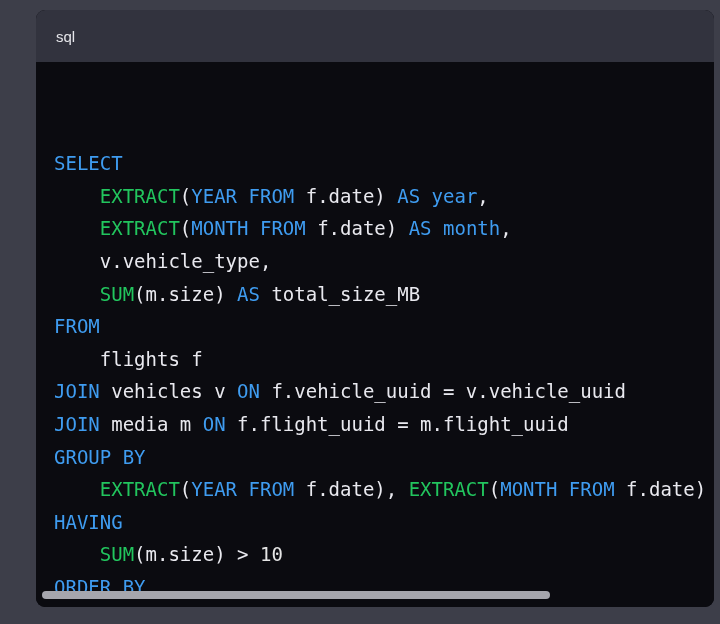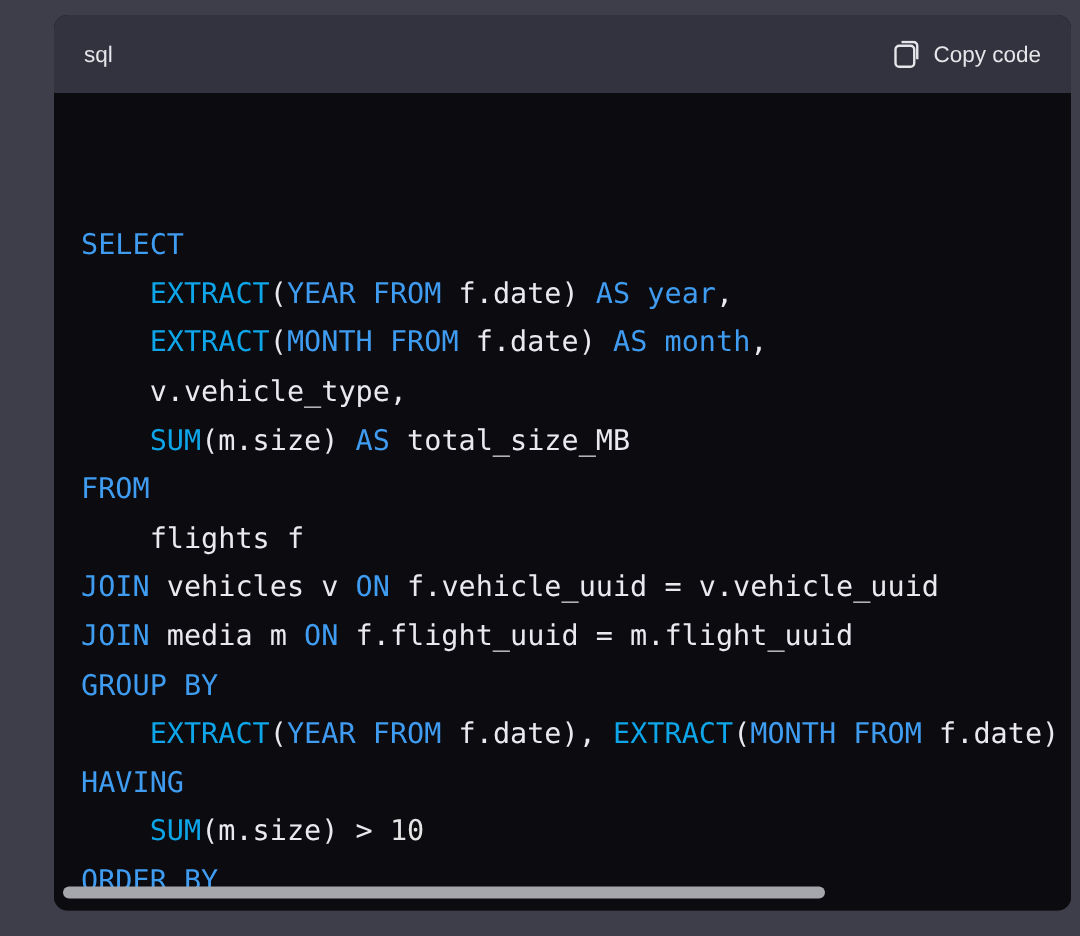--- a/index.html
+++ b/index.html
@@ -61,51 +61,41 @@
     font-size: 19px;
     line-height: 32.6px;
     color: #e9e9ef;
     white-space: pre;
   }
   .code-line {
     height: 32.6px;
     white-space: pre;
   }
   .tok-kw  { color: #3f9cf0; }
-  .tok-fn  { color: #0ea5e9; }
+  .tok-fn  { color: #22c55e; }
   .tok-num { color: #e5e5e5; }
   .tok-pl  { color: #e9e9ef; }
   .h-scrollbar {
     position: absolute;
     left: 6px;
     bottom: 8px;
     width: 508px;
     height: 8px;
     border-radius: 4px;
     background: #a6a6ad;
   }
 </style>
 </head>
 <body>
 
 <div class="code-block">
 
   <div class="code-header">
     <span class="lang-label">sql</span>
 
-    <button class="copy-btn">
-      <span>
-        <svg width="17" height="19" viewBox="0 0 17 19" fill="none">
-          <rect x="1" y="3.5" width="12.5" height="14" rx="2.5" stroke="#e6e6ea" stroke-width="1.6"></rect>
-          <path d="M4.5 3.5 V3 a2 2 0 0 1 2 -2 h4.5 a2 2 0 0 1 2 2 v9.5 a2 2 0 0 1 -2 2 h-0.5" stroke="#e6e6ea" stroke-width="1.6" fill="none" opacity="0"></path>
-          <path d="M5 1 h8 a2.5 2.5 0 0 1 2.5 2.5 v9" stroke="#e6e6ea" stroke-width="1.6" fill="none"></path>
-        </svg>
-      </span>
-      <span>Copy code</span>
-    </button>
   </div>
 
   <div class="code-body">
     <div id="code-lines"><div class="code-line"><span class="tok-kw">SELECT</span></div><div class="code-line"><span class="tok-pl">    </span><span class="tok-fn">EXTRACT</span><span class="tok-pl">(</span><span class="tok-kw">YEAR</span><span class="tok-pl"> </span><span class="tok-kw">FROM</span><span class="tok-pl"> f.date) </span><span class="tok-kw">AS</span><span class="tok-pl"> </span><span class="tok-kw">year</span><span class="tok-pl">,</span></div><div class="code-line"><span class="tok-pl">    </span><span class="tok-fn">EXTRACT</span><span class="tok-pl">(</span><span class="tok-kw">MONTH</span><span class="tok-pl"> </span><span class="tok-kw">FROM</span><span class="tok-pl"> f.date) </span><span class="tok-kw">AS</span><span class="tok-pl"> </span><span class="tok-kw">month</span><span class="tok-pl">,</span></div><div class="code-line"><span class="tok-pl">    v.vehicle_type,</span></div><div class="code-line"><span class="tok-pl">    </span><span class="tok-fn">SUM</span><span class="tok-pl">(m.size) </span><span class="tok-kw">AS</span><span class="tok-pl"> total_size_MB</span></div><div class="code-line"><span class="tok-kw">FROM</span></div><div class="code-line"><span class="tok-pl">    flights f</span></div><div class="code-line"><span class="tok-kw">JOIN</span><span class="tok-pl"> vehicles v </span><span class="tok-kw">ON</span><span class="tok-pl"> f.vehicle_uuid = v.vehicle_uuid</span></div><div class="code-line"><span class="tok-kw">JOIN</span><span class="tok-pl"> media m </span><span class="tok-kw">ON</span><span class="tok-pl"> f.flight_uuid = m.flight_uuid</span></div><div class="code-line"><span class="tok-kw">GROUP BY</span></div><div class="code-line"><span class="tok-pl">    </span><span class="tok-fn">EXTRACT</span><span class="tok-pl">(</span><span class="tok-kw">YEAR</span><span class="tok-pl"> </span><span class="tok-kw">FROM</span><span class="tok-pl"> f.date), </span><span class="tok-fn">EXTRACT</span><span class="tok-pl">(</span><span class="tok-kw">MONTH</span><span class="tok-pl"> </span><span class="tok-kw">FROM</span><span class="tok-pl"> f.date)</span></div><div class="code-line"><span class="tok-kw">HAVING</span></div><div class="code-line"><span class="tok-pl">    </span><span class="tok-fn">SUM</span><span class="tok-pl">(m.size) &gt; </span><span class="tok-num">10</span></div><div class="code-line"><span class="tok-kw">ORDER BY</span></div><div class="code-line"></div></div>
     <div class="h-scrollbar"></div>
   </div>
 
 </div>
 
 </body></html>

